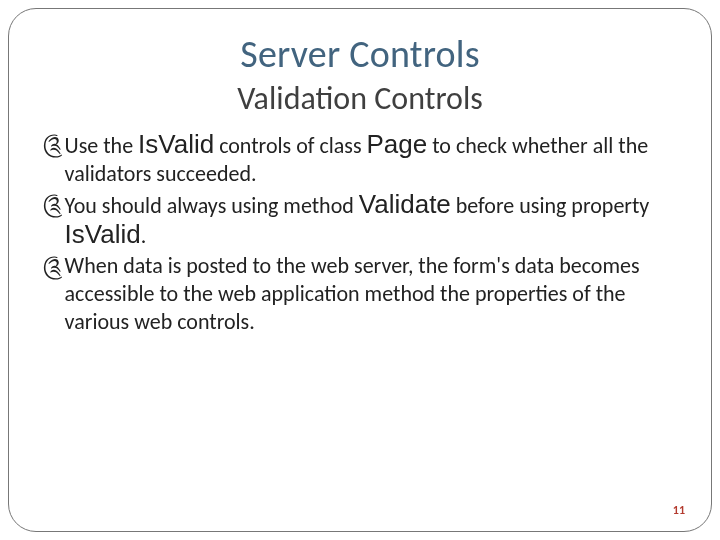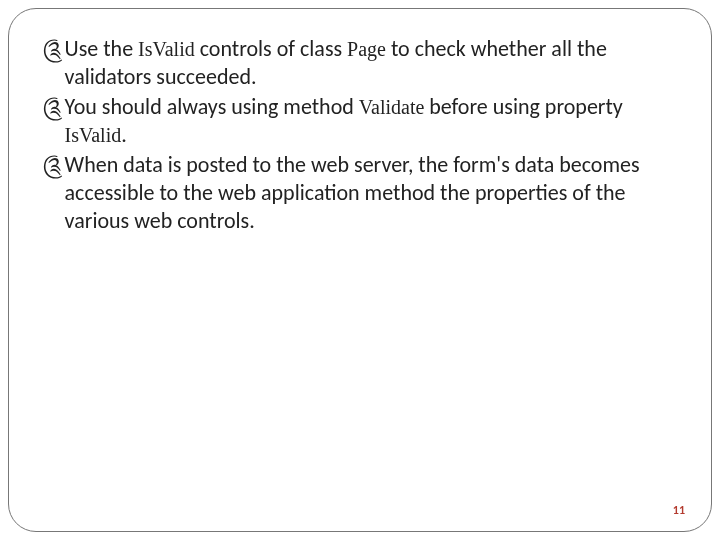--- a/index.html
+++ b/index.html
@@ -52,37 +52,39 @@
     line-height: 30px;
     margin-right: 2px;
     font-family: "Segoe UI Symbol", sans-serif;
   }
   .bullet-text {
     color: #222;
     font-size: 22px;
     line-height: 28px;
   }
   .code {
-    font-family: Liberation Serif, serif;
-    font-size: 20px;
+    font-family: Liberation Sans, sans-serif;
+    font-size: 26px;
   }
   .page-number {
     position: absolute;
     bottom: 14px;
     right: 26px;
     color: #b33a2e;
     font-size: 12px;
     font-weight: 700;
     font-family: Calibri, sans-serif;
   }
 </style>
 </head>
 <body>
 
 <div class="slide-frame">
+  <div class="title">Server Controls</div>
+  <div class="subtitle">Validation Controls</div>
 
   <div class="content">
 
     <div class="bullet">
       <span class="bullet-marker">༊</span>
       <span class="bullet-text">
         <span>Use the </span><span class="code">IsValid</span><span> controls of class </span><span class="code">Page</span><span> to check whether all the validators succeeded.</span>
       </span>
     </div>
 

